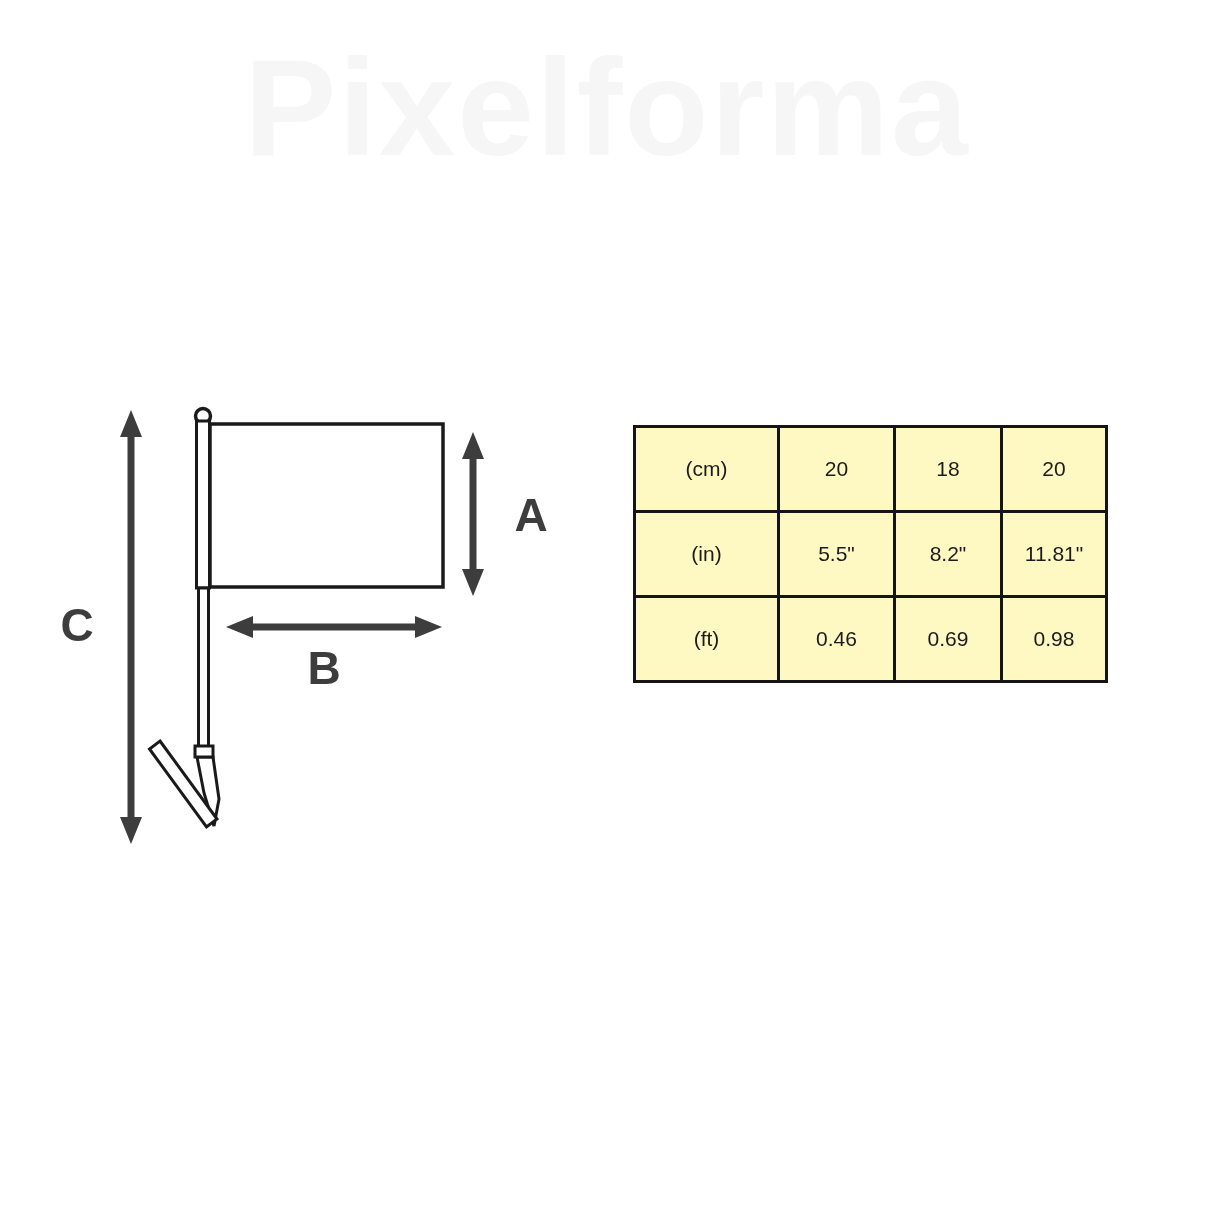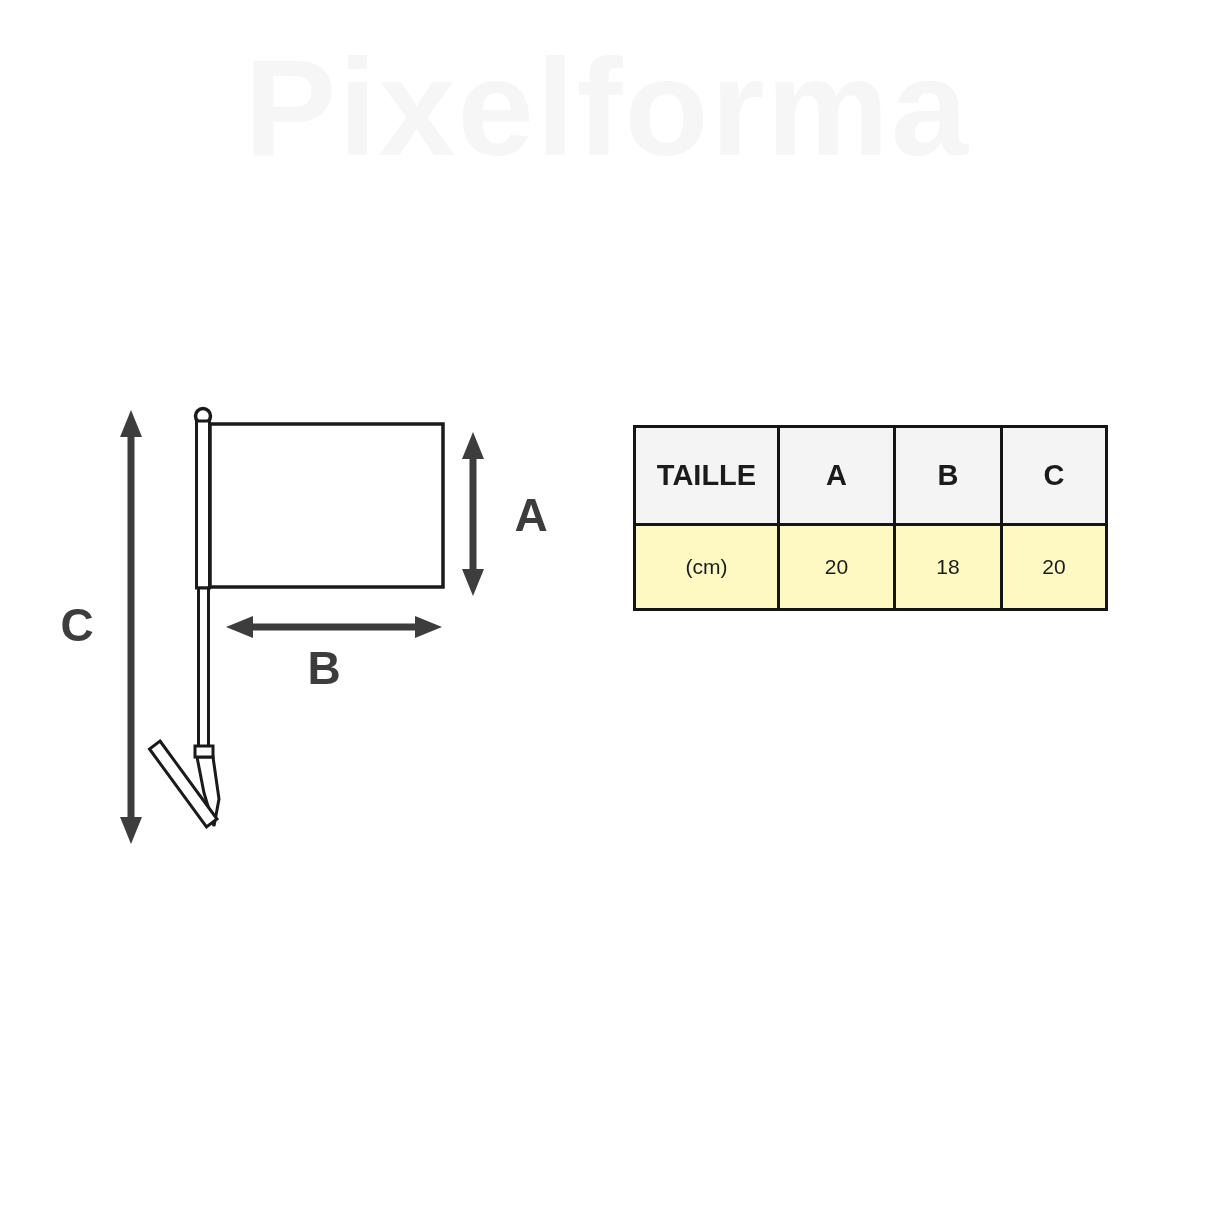--- a/index.html
+++ b/index.html
@@ -119,29 +119,35 @@
 
   <div class="size-table-wrap">
     <table class="size-table">
       <colgroup>
         <col class="col-unit">
           <col class="col-a">
           <col class="col-b">
           <col class="col-c">
       </colgroup>
       <tbody>
-          <tr>
-        <th>TAILLE</th>
-        <th>A</th>
-        <th>B</th>
-        <th>C</th>
-      </tr>
       <tr>
         <td>(cm)</td>
         <td>20</td>
         <td>18</td>
         <td>20</td>
+      </tr>
+      <tr>
+        <td>(in)</td>
+        <td>5.5"</td>
+        <td>8.2"</td>
+        <td>11.81"</td>
+      </tr>
+      <tr>
+        <td>(ft)</td>
+        <td>0.46</td>
+        <td>0.69</td>
+        <td>0.98</td>
       </tr>
     </tbody>
       </table>
   </div>
 
 </div>
 
 </body></html>

